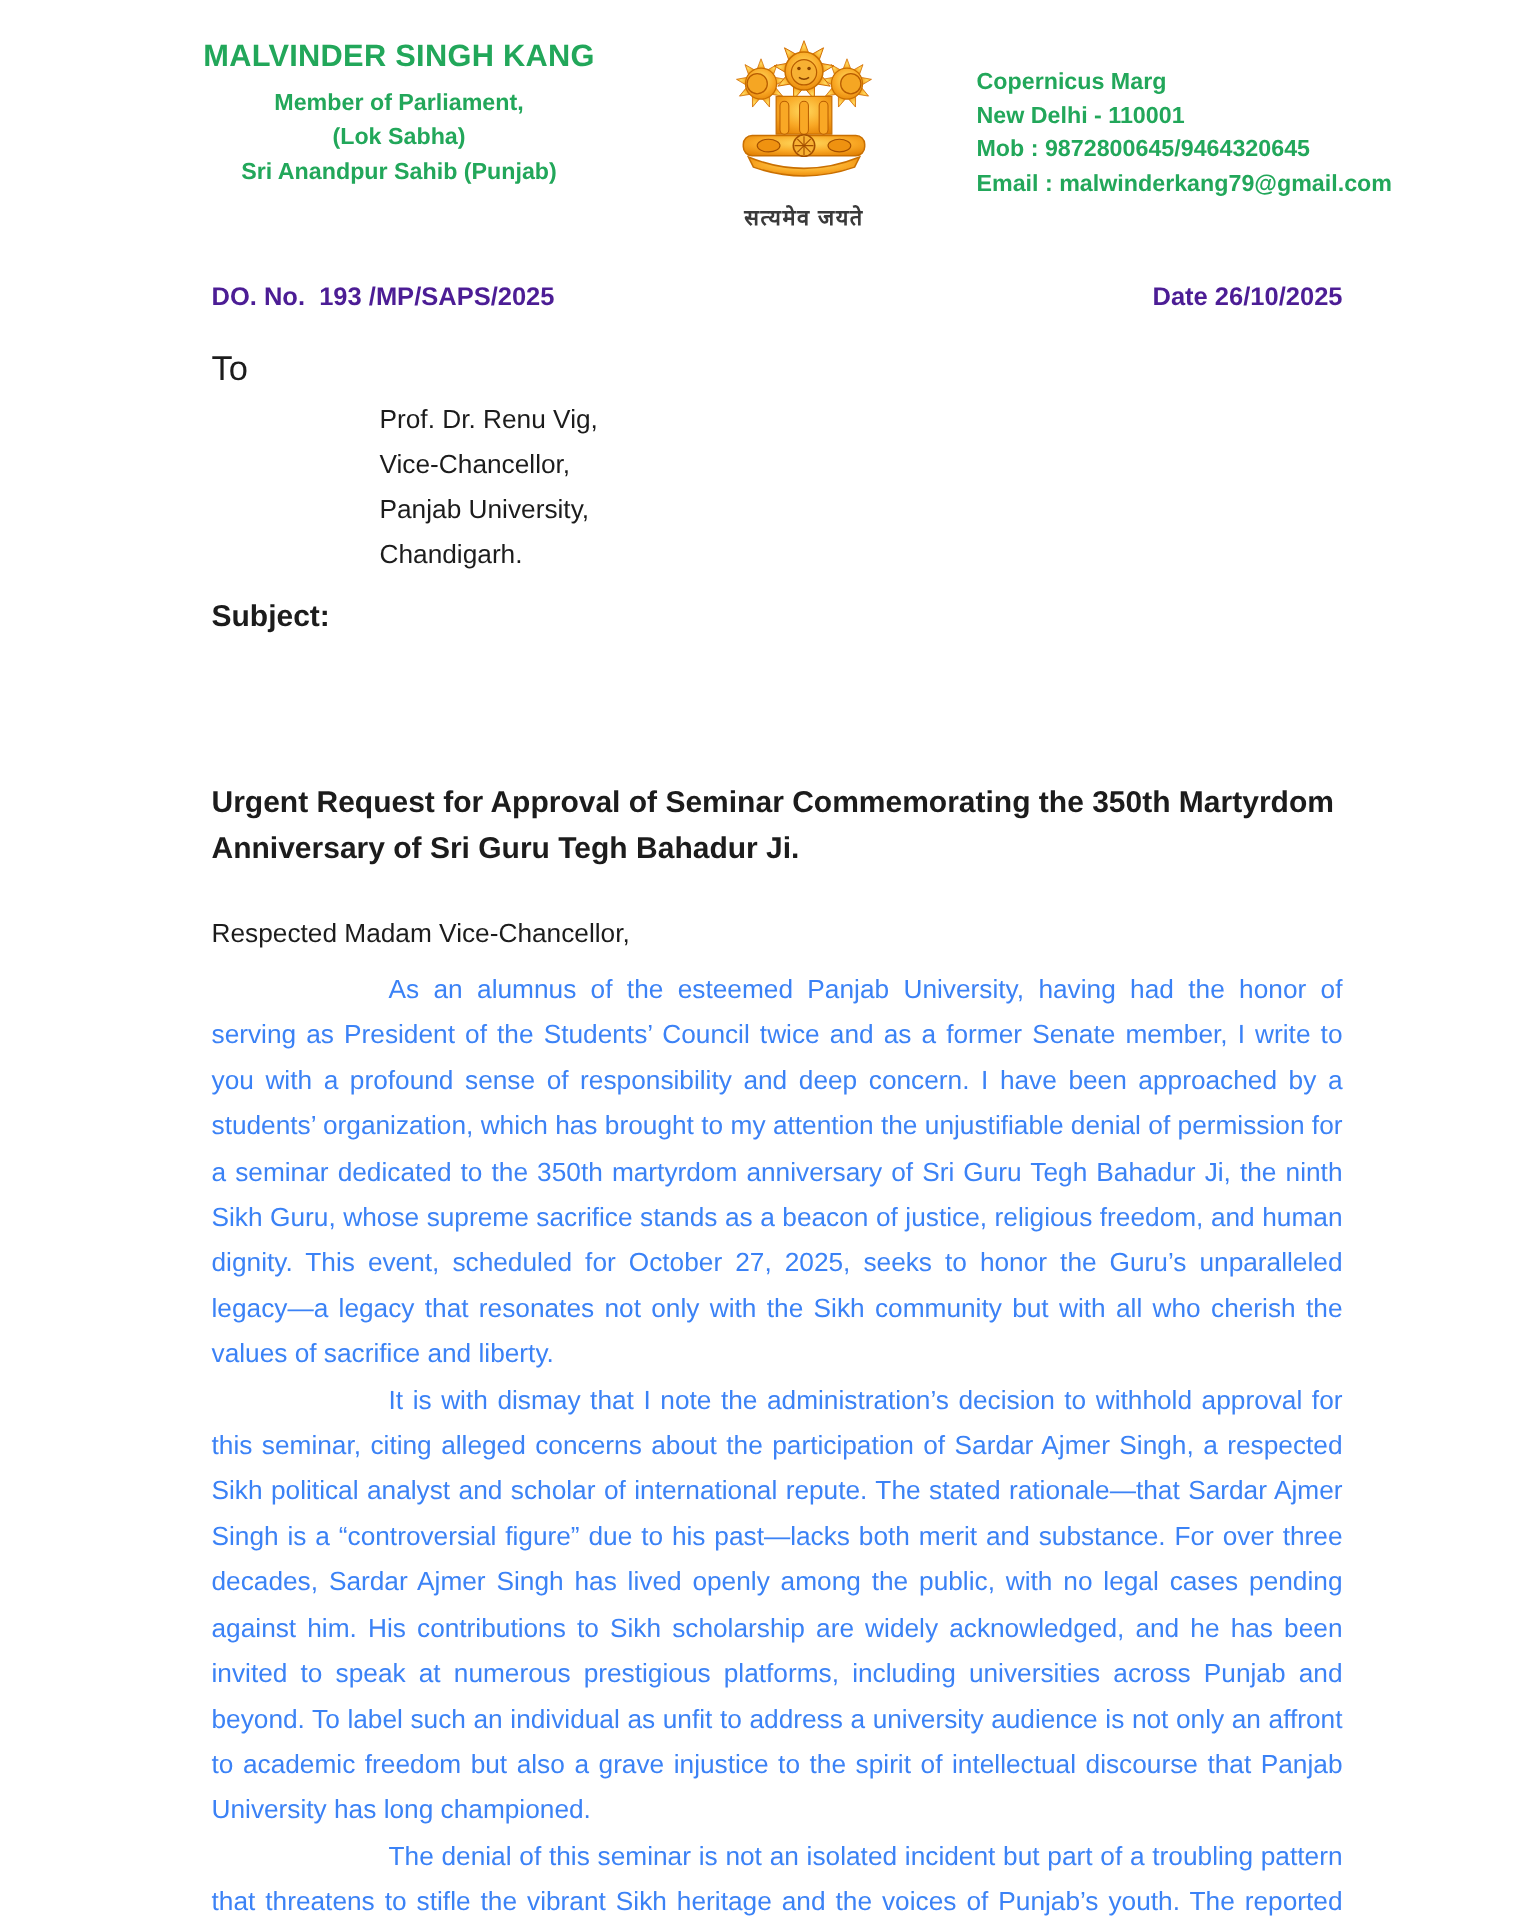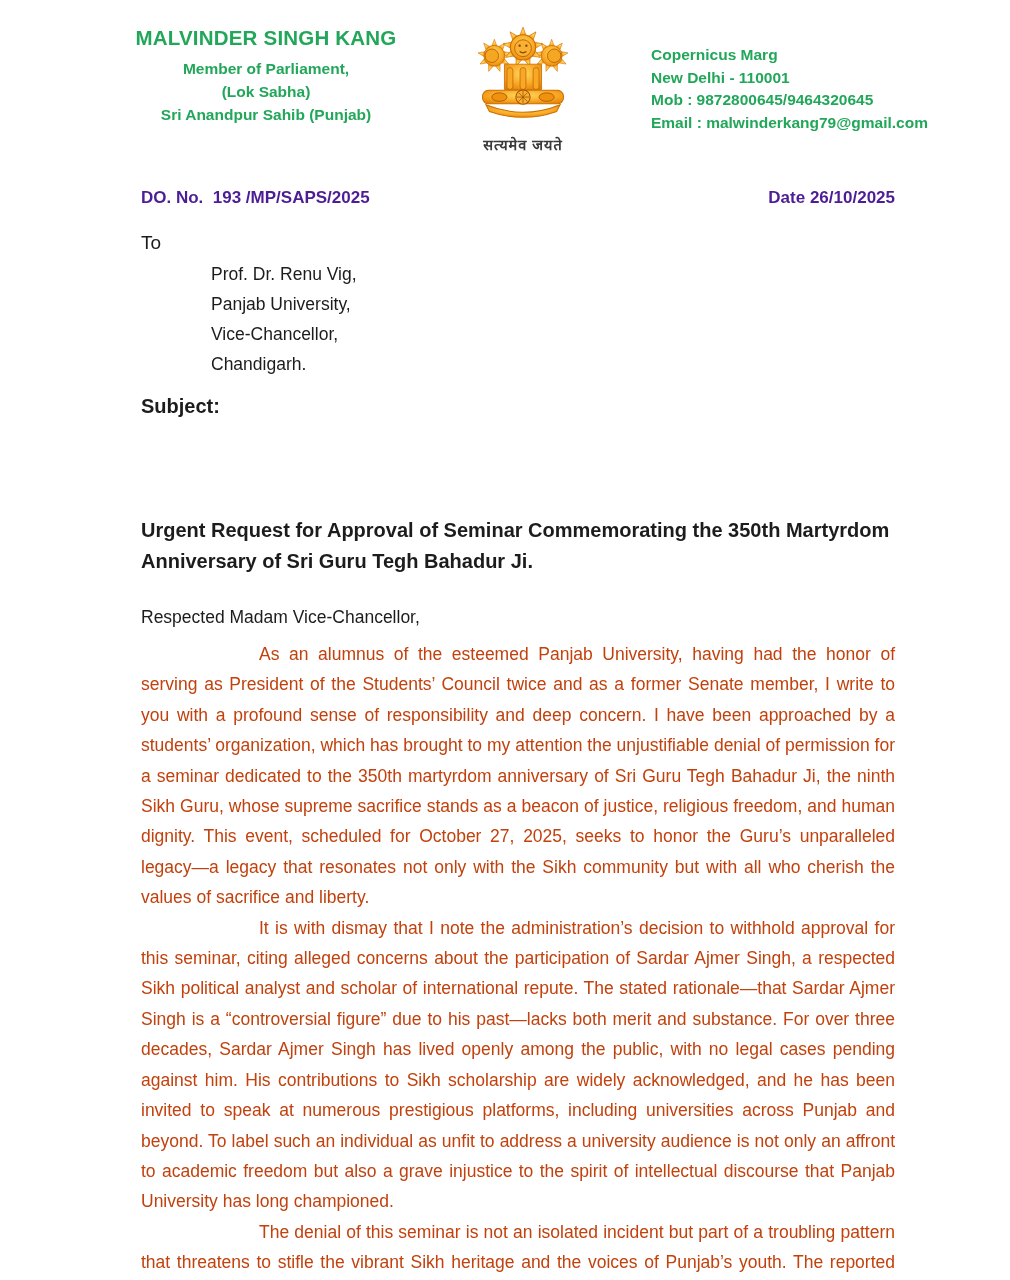--- a/index.html
+++ b/index.html
@@ -17,54 +17,54 @@
   }
   
   .letterhead { position: relative; height: 172px; }
   .hdr-left {
     position: absolute; left: 112px; top: 26px; width: 266px;
     text-align: center; color: #22a75a; font-weight: bold;
   }
   .hdr-left .name { font-size: 20.5px; letter-spacing: 0.2px; margin-bottom: 7px; }
   .hdr-left .sub  { font-size: 15.5px; line-height: 23px; }
   .emblem-wrap {
-    position: absolute; left: 427px; top: 20px; width: 150px;
+    position: absolute; left: 440px; top: 20px; width: 150px;
     text-align: center;
   }
   .emblem-wrap svg { display: block; margin: 0 auto; }
   .motto {
     font-size: 14.5px; color: #3a3a3a; font-weight: bold;
     margin-top: 2px; letter-spacing: 1px;
   }
   .hdr-right {
     position: absolute; left: 630px; top: 44px; width: 300px;
     color: #22a75a; font-weight: bold; font-size: 15.5px; line-height: 22.5px;
   }
   
   .content { padding: 0 115px 0 120px; }
   .ref-row {
     display: flex; justify-content: space-between;
     margin-top: 16px;
     color: #4c1d95; font-weight: bold; font-size: 17px;
     white-space: pre-wrap;
   }
   
-  .to-label { margin-top: 24px; font-size: 19px; }
-  .addr-block { margin-left: 70px; margin-top: 5px; font-size: 17.5px; line-height: 30px; }
+  .to-label { margin-top: 24px; font-size: 23px; }
+  .addr-block { margin-left: 112px; margin-top: 5px; font-size: 17.5px; line-height: 30px; }
   
   .subject-row { display: flex; margin-top: 16px; font-weight: bold; font-size: 20px; flex-direction: column; }
   .subject-label { width: 120px; flex: 0 0 120px; }
   .subject-text { flex: 1; line-height: 30.5px; }
   
   .greeting { margin-top: 31px; font-size: 17.5px; }
   .body-text { margin-top: 11px; }
   .body-text p {
     font-size: 17.5px; line-height: 30.4px;
     text-align: justify; text-indent: 118px;
-    color: #c2410c;
+    color: #3b82f6;
   }
 </style>
 </head>
 <body>
 
 <div class="page">
 
   <div class="letterhead">
 
     <div class="hdr-left">
@@ -149,22 +149,22 @@
 
     <div class="ref-row">
       <span>DO. No.  193 /MP/SAPS/2025</span>
       <span>Date 26/10/2025</span>
     </div>
 
     <div class="to-label">To</div>
 
     <div class="addr-block">
       <div>Prof. Dr. Renu Vig,</div>
+      <div>Vice-Chancellor,</div>
       <div>Panjab University,</div>
-      <div>Vice-Chancellor,</div>
       <div>Chandigarh.</div>
     </div>
 
     <div class="subject-row">
       <div class="subject-label">Subject:</div>
       <div class="subject-text">Urgent Request for Approval of Seminar Commemorating the 350th Martyrdom Anniversary of Sri Guru Tegh Bahadur Ji.</div>
     </div>
 
     <div class="greeting">Respected Madam Vice-Chancellor,</div>
 

